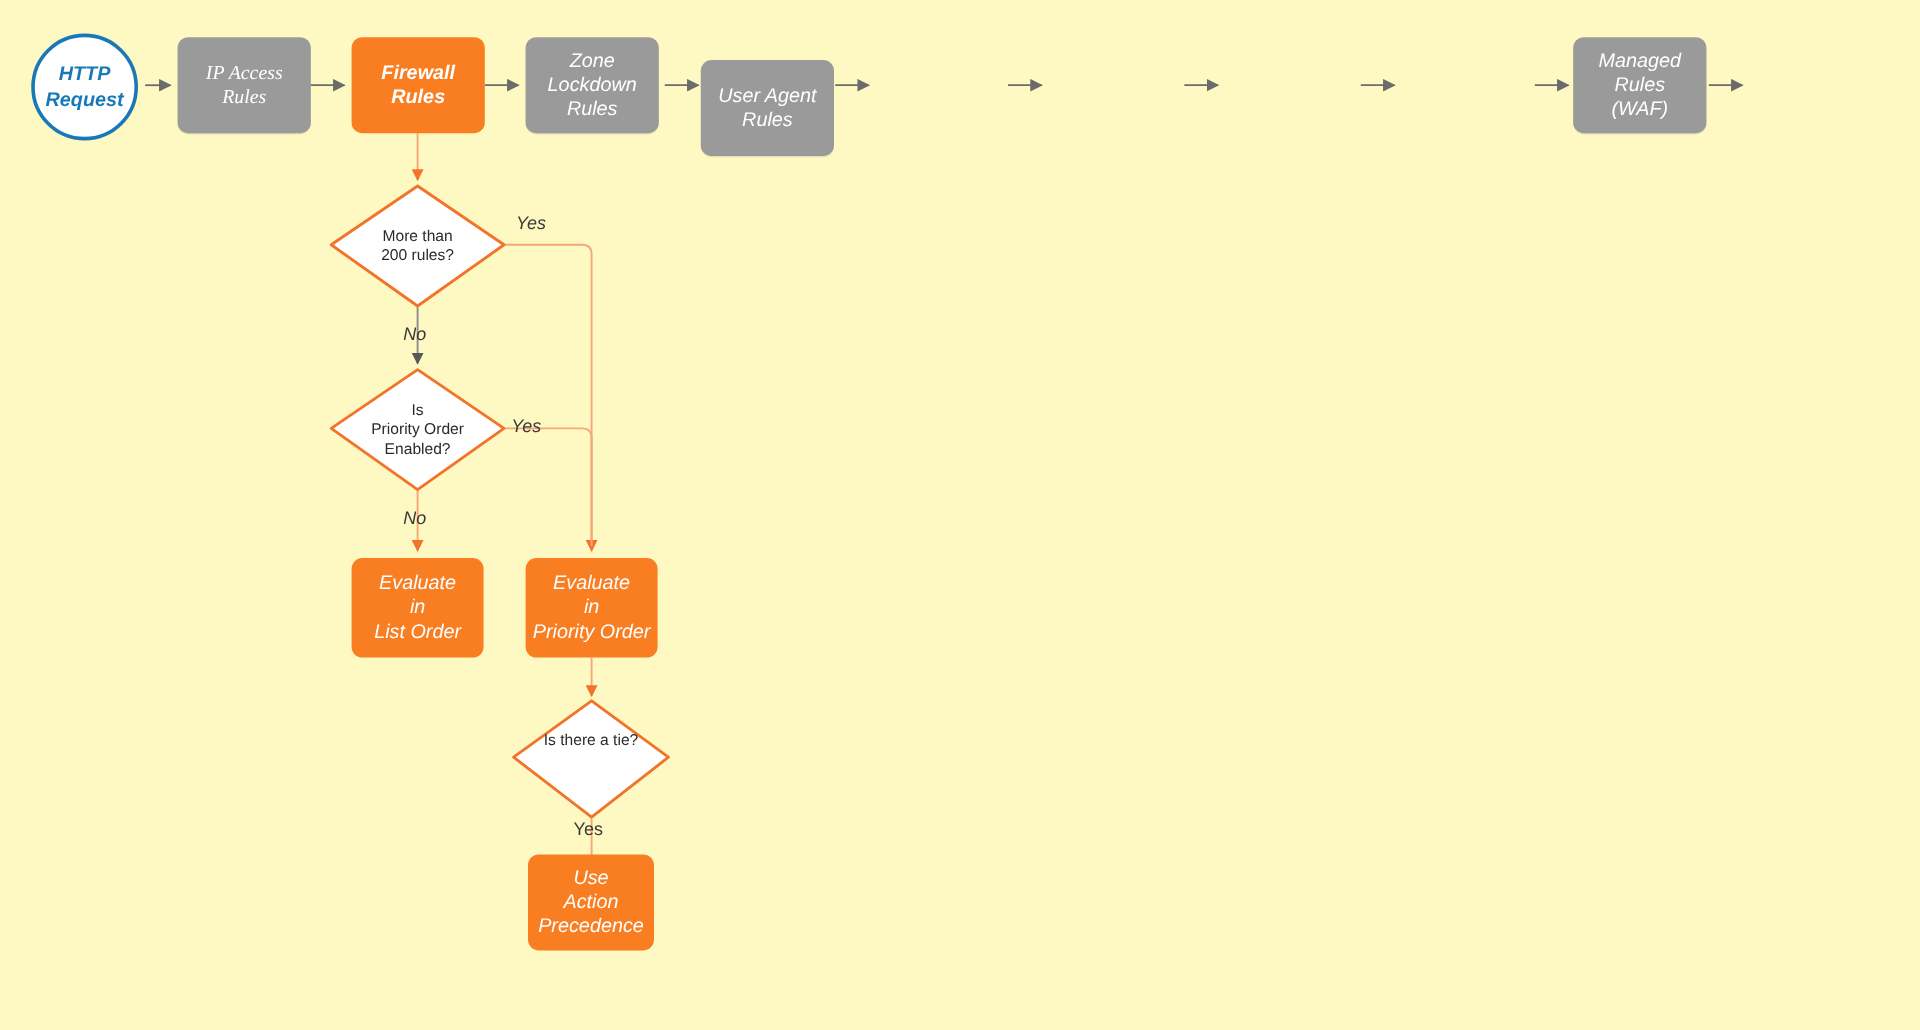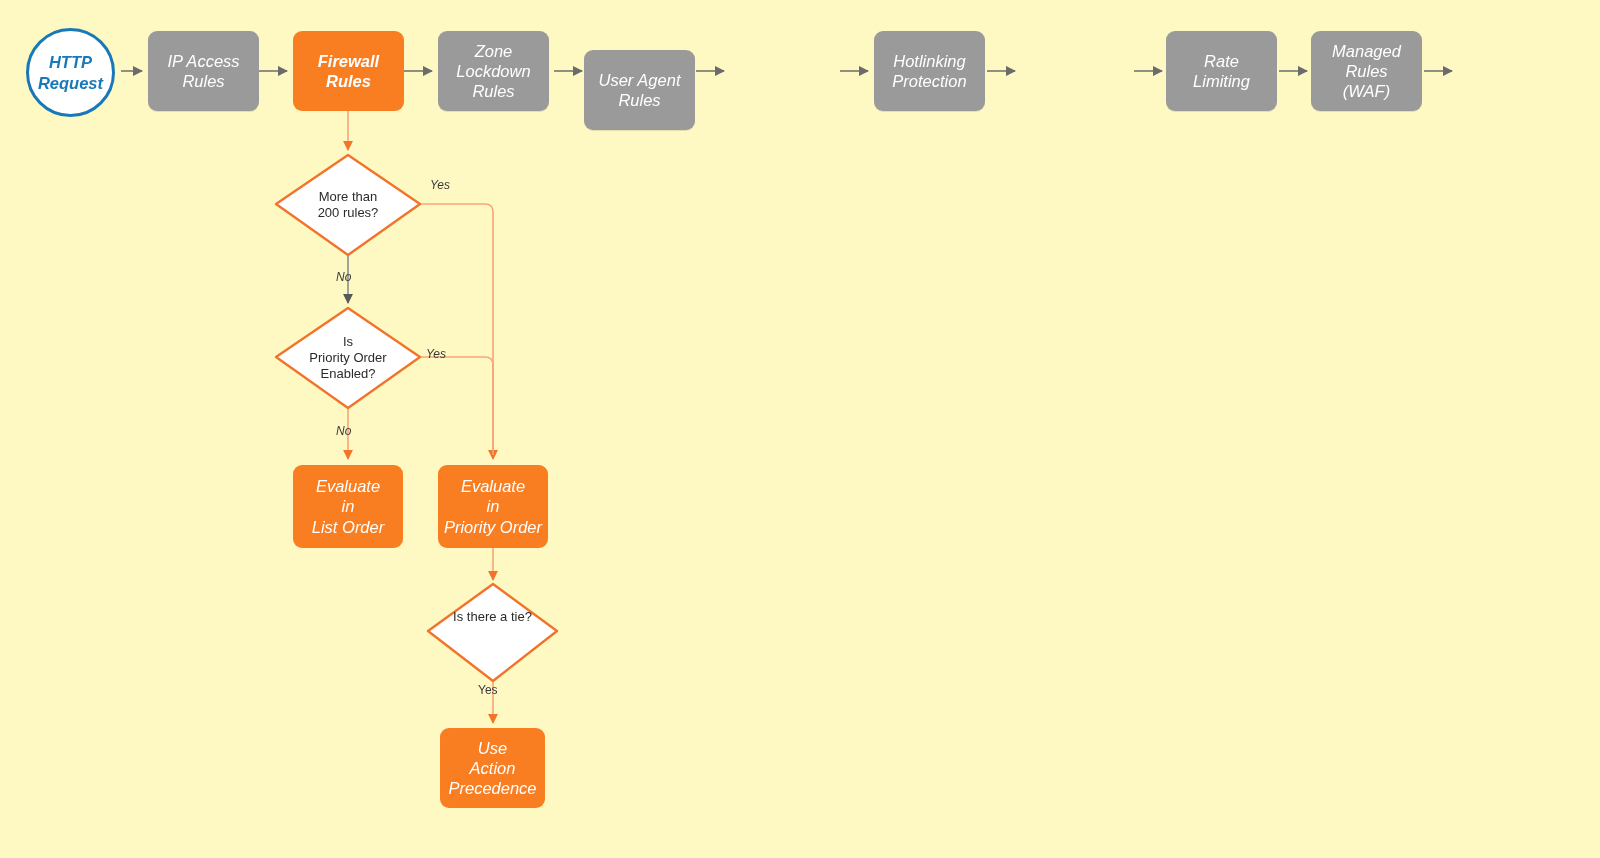--- a/index.html
+++ b/index.html
@@ -71,21 +71,21 @@
   
   .diamond {
     font-size: 13px;
     color: #2b2b2b;
     font-style: normal;
     background: transparent;
   }
   
   .edge-label {
     position: absolute;
-    font-size: 12px;
+    font-size: 15px;
     font-style: italic;
     color: #3a3a3a;
     white-space: nowrap;
   }
   .edge-label.plain {
     font-style: normal;
   }
 </style>
 </head>
 <body>
@@ -135,21 +135,21 @@
     <polygon points="348,155 420,204 348,255 276,204" fill="#ffffff" stroke="#f2742a" stroke-width="2.4" stroke-linejoin="round"></polygon>
     <polygon points="348,308 420,357 348,408 276,357" fill="#ffffff" stroke="#f2742a" stroke-width="2.4" stroke-linejoin="round"></polygon>
     <polygon points="493,584 557,631 493,681 428,631" fill="#ffffff" stroke="#f2742a" stroke-width="2.4" stroke-linejoin="round"></polygon>
   </svg>
 
   <div class="node circle circle-start" style="left:26px; top:28px; width:89px; height:89px;">
     <span class="txt">HTTP
 Request</span>
   </div>
 
-  <div class="node box box-gray" style="left:148px; top:31px; width:111px; height:80px;">
+  <div class="node box box-gray" style="left:148px; top:31px; width:111px; height:80px;font-family:Liberation Serif, serif;">
     <span class="txt">IP Access
 Rules</span>
   </div>
 
   <div class="node box box-orange" style="left:293px; top:31px; width:111px; height:80px;font-weight:bold;">
     <span class="txt">Firewall
 Rules</span>
   </div>
 
   <div class="node box box-gray" style="left:438px; top:31px; width:111px; height:80px;">
@@ -157,30 +157,22 @@
 Lockdown
 Rules</span>
   </div>
 
   <div class="node box box-gray" style="left:584px; top:31px; width:111px; height:80px;margin-top:19px;">
     <span class="txt">User Agent
 Rules</span>
   </div>
 
 
-  <div class="node box box-gray" style="left:874px; top:31px; width:111px; height:80px;">
-    <span class="txt">Hotlinking
-Protection</span>
-  </div>
-
-
-  <div class="node box box-gray" style="left:1166px; top:31px; width:111px; height:80px;">
-    <span class="txt">Rate
-Limiting</span>
-  </div>
+
+
 
   <div class="node box box-gray" style="left:1311px; top:31px; width:111px; height:80px;">
     <span class="txt">Managed
 Rules
 (WAF)</span>
   </div>
 
 
   <div class="node diamond" style="left:276px; top:155px; width:144px; height:100px;">
     <span class="txt">More than
@@ -202,21 +194,21 @@
 in
 List Order</span>
   </div>
 
   <div class="node box box-orange" style="left:438px; top:465px; width:110px; height:83px;">
     <span class="txt">Evaluate
 in
 Priority Order</span>
   </div>
 
-  <div class="node box box-orange" style="left:440px; top:728px; width:105px; height:80px;">
+  <div class="node box box-orange" style="left:440px; top:712px; width:105px; height:80px;">
     <span class="txt">Use
 Action
 Precedence</span>
   </div>
 
   <div class="edge-label" style="left:430px; top:178px;">Yes</div>
 
   <div class="edge-label" style="left:336px; top:270px;">No</div>
 
   <div class="edge-label" style="left:426px; top:347px;">Yes</div>

